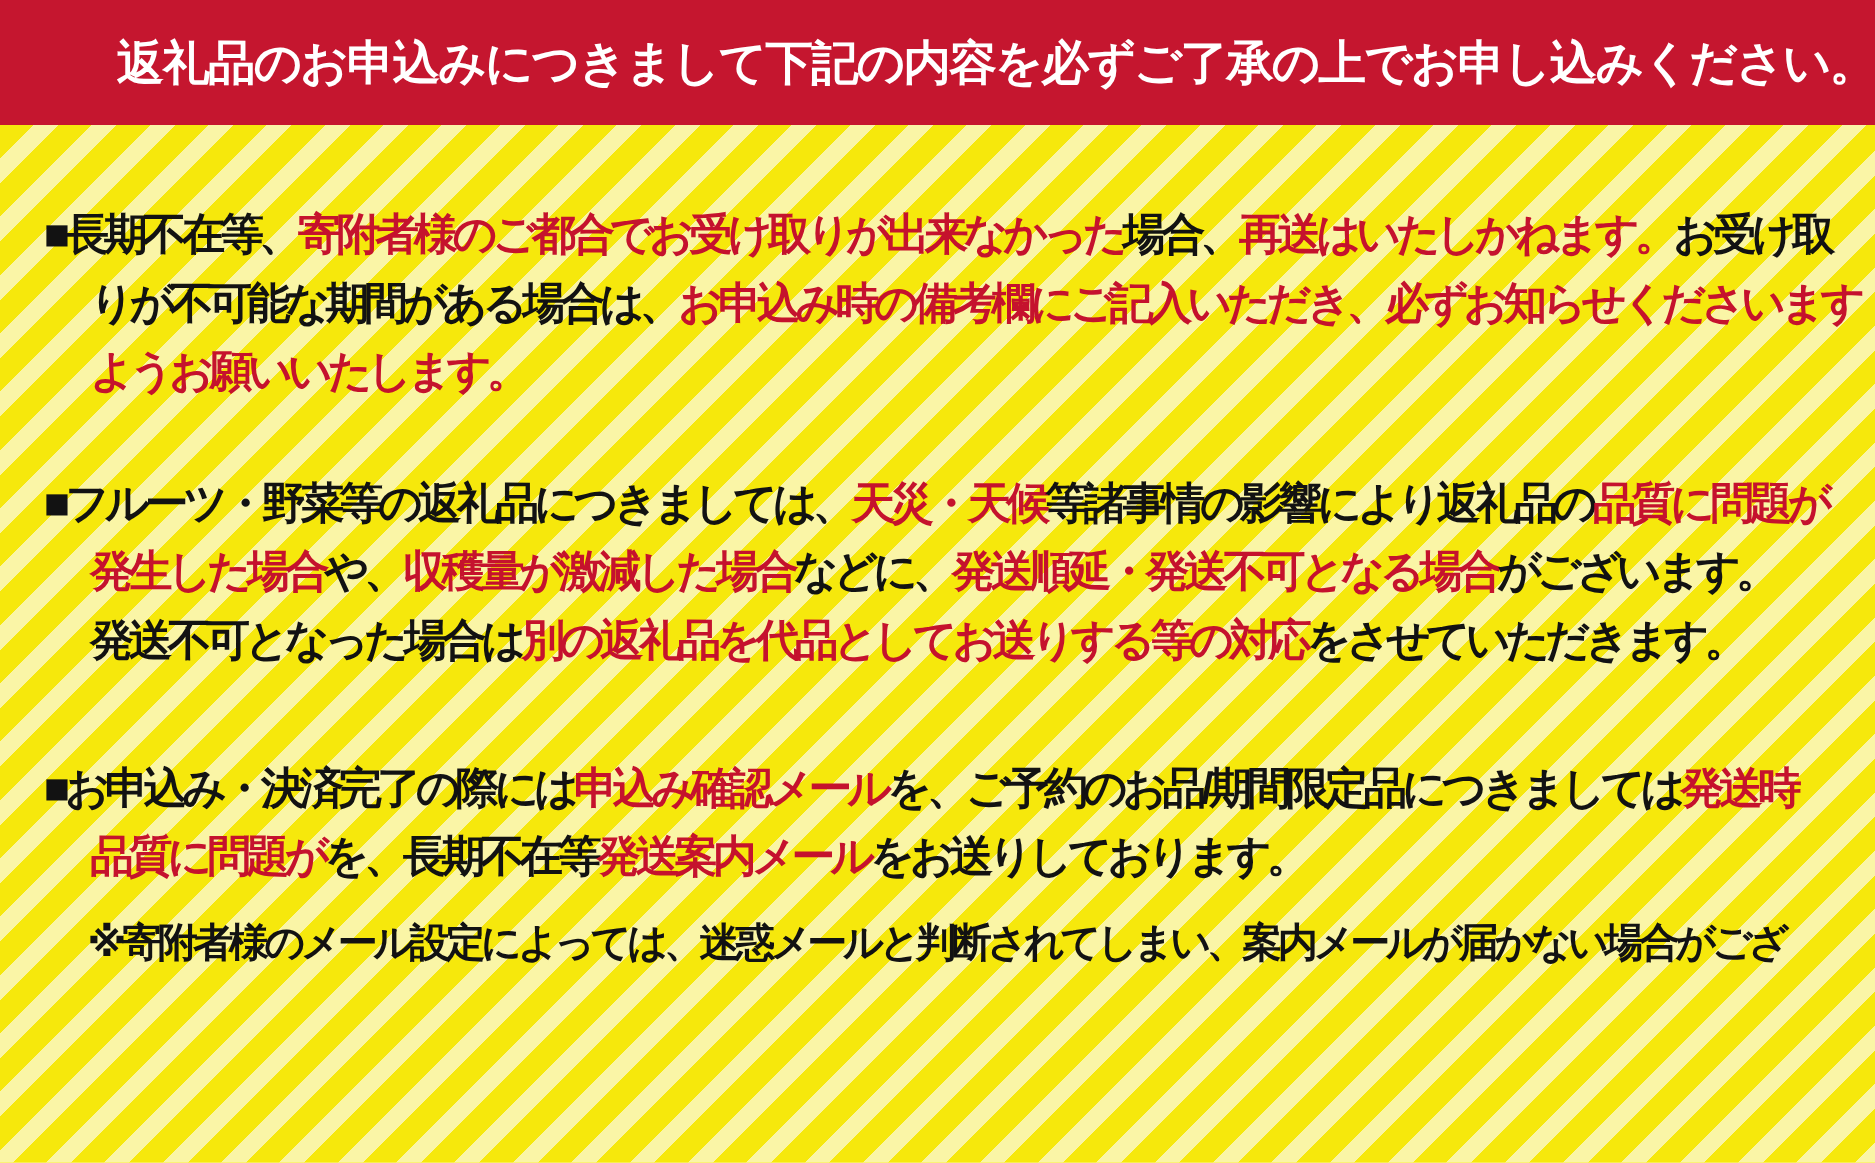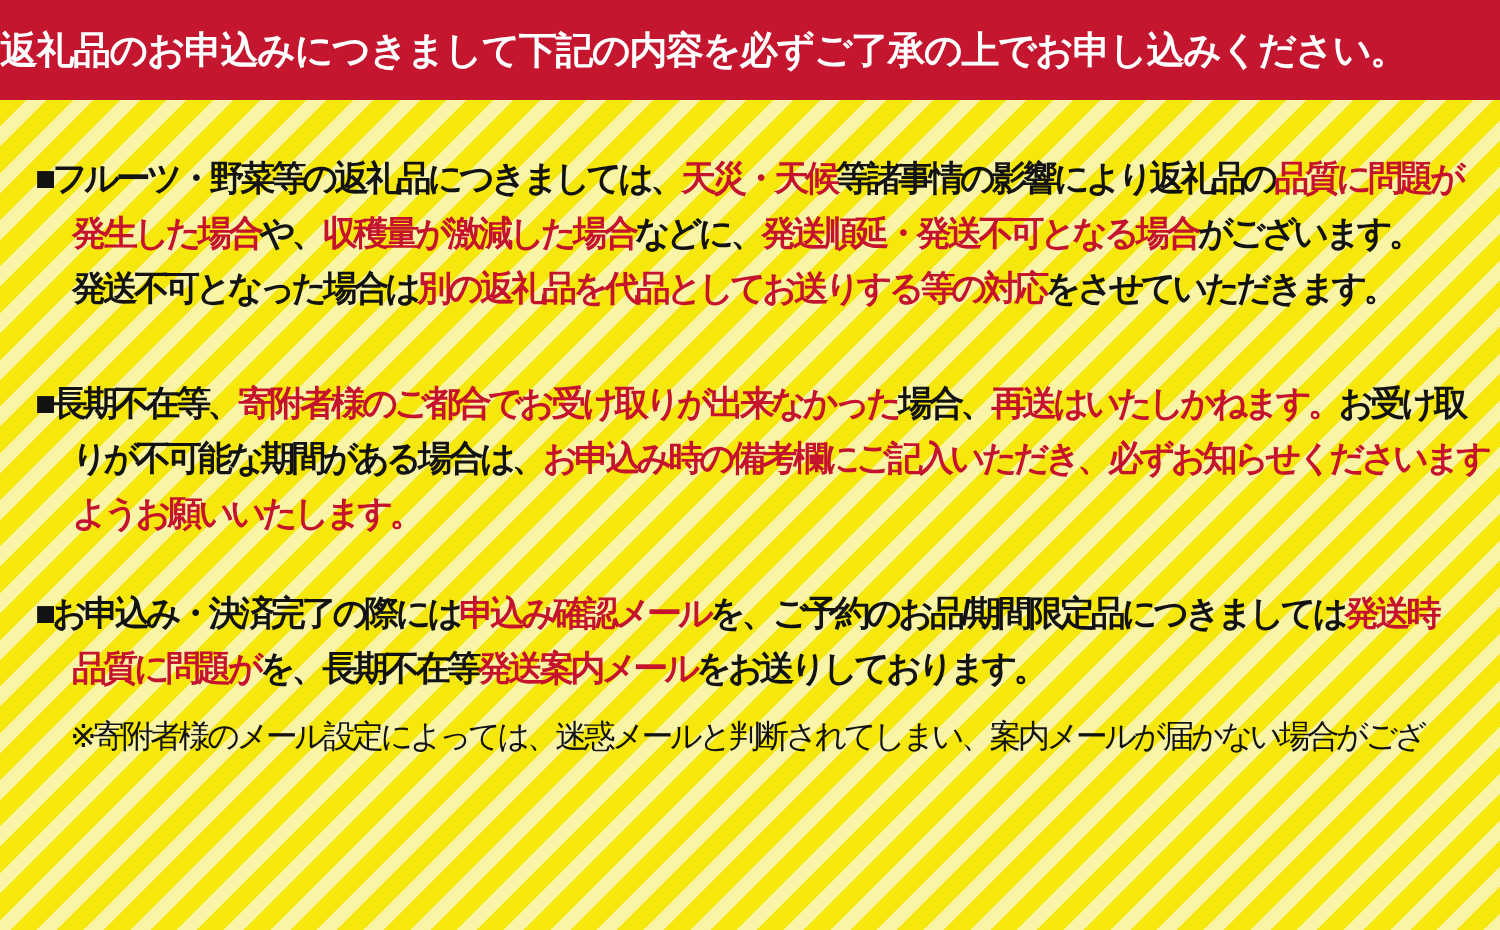--- a/index.html
+++ b/index.html
@@ -13,21 +13,21 @@
     font-family: "Liberation Sans", "DejaVu Sans", sans-serif;
     background: #fff;
   }
   
   .banner {
     width: 1500px;
     height: 100px;
     background: var(--banner-red, #c5162f);
     display: flex;
     align-items: center;
-    justify-content: flex-start;
+    justify-content: flex-end;
   }
   .banner-text {
     color: var(--banner-text, #ffffff);
     font-size: 38px;
     font-weight: 700;
     letter-spacing: -1.5px;
     white-space: nowrap;
   }
   
   .stripes {
@@ -50,52 +50,52 @@
     text-indent: -37px;
     font-size: 35px;
     font-weight: 700;
     line-height: 55px;
     letter-spacing: -4px;
     white-space: nowrap;
     color: var(--text-black, #121212);
   }
   p.notice.first { margin-top: 50px; }
   p.notice.second { margin-top: 60px; }
-  p.notice.third { margin-top: 45px; }
+  p.notice.third { margin-top: 63px; }
   .seg.red { color: var(--text-red, #c5122d); }
   .seg.black { color: var(--text-black, #121212); }
   p.footnote {
     margin: 14px 0 0 70px;
     font-size: 32px;
-    font-weight: 400;
+    font-weight: 700;
     line-height: 55px;
     letter-spacing: -3.5px;
     white-space: nowrap;
     color: var(--text-black, #121212);
   }
 </style>
 </head>
 <body>
 
 <header class="banner">
   <span class="banner-text">返礼品のお申込みにつきまして下記の内容を必ずご了承の上でお申し込みください。</span>
 </header>
 
 <main class="stripes">
 
+  <p class="notice second">
+    <span class="seg black">■長期不在等、</span><span class="seg red">寄附者様のご都合でお受け取りが出来なかった</span><span class="seg black">場合、</span><span class="seg red">再送はいたしかねます。</span><span class="seg black">お受け取</span><br>
+    <span class="seg black">りが不可能な期間がある場合は、</span><span class="seg red">お申込み時の備考欄にご記入いただき、必ずお知らせくださいます</span><br>
+    <span class="seg red">ようお願いいたします。</span>
+  </p>
+
   <p class="notice first">
     <span class="seg black">■フルーツ・野菜等の返礼品につきましては、</span><span class="seg red">天災・天候</span><span class="seg black">等諸事情の影響により返礼品の</span><span class="seg red">品質に問題が</span><br>
     <span class="seg red">発生した場合</span><span class="seg black">や、</span><span class="seg red">収穫量が激減した場合</span><span class="seg black">などに、</span><span class="seg red">発送順延・発送不可となる場合</span><span class="seg black">がございます。</span><br>
     <span class="seg black">発送不可となった場合は</span><span class="seg red">別の返礼品を代品としてお送りする等の対応</span><span class="seg black">をさせていただきます。</span>
-  </p>
-
-  <p class="notice second">
-    <span class="seg black">■長期不在等、</span><span class="seg red">寄附者様のご都合でお受け取りが出来なかった</span><span class="seg black">場合、</span><span class="seg red">再送はいたしかねます。</span><span class="seg black">お受け取</span><br>
-    <span class="seg black">りが不可能な期間がある場合は、</span><span class="seg red">お申込み時の備考欄にご記入いただき、必ずお知らせくださいます</span><br>
-    <span class="seg red">ようお願いいたします。</span>
   </p>
 
   <p class="notice third">
     <span class="seg black">■お申込み・決済完了の際には</span><span class="seg red">申込み確認メール</span><span class="seg black">を、ご予約のお品/期間限定品につきましては</span><span class="seg red">発送時</span><br>
     <span class="seg red">品質に問題が</span><span class="seg black">を、長期不在等</span><span class="seg red">発送案内メール</span><span class="seg black">をお送りしております。</span><br>
   </p>
 
   <p class="footnote">
     <span class="seg black">※寄附者様のメール設定によっては、迷惑メールと判断されてしまい、案内メールが届かない場合がござ</span><br>
   </p>

